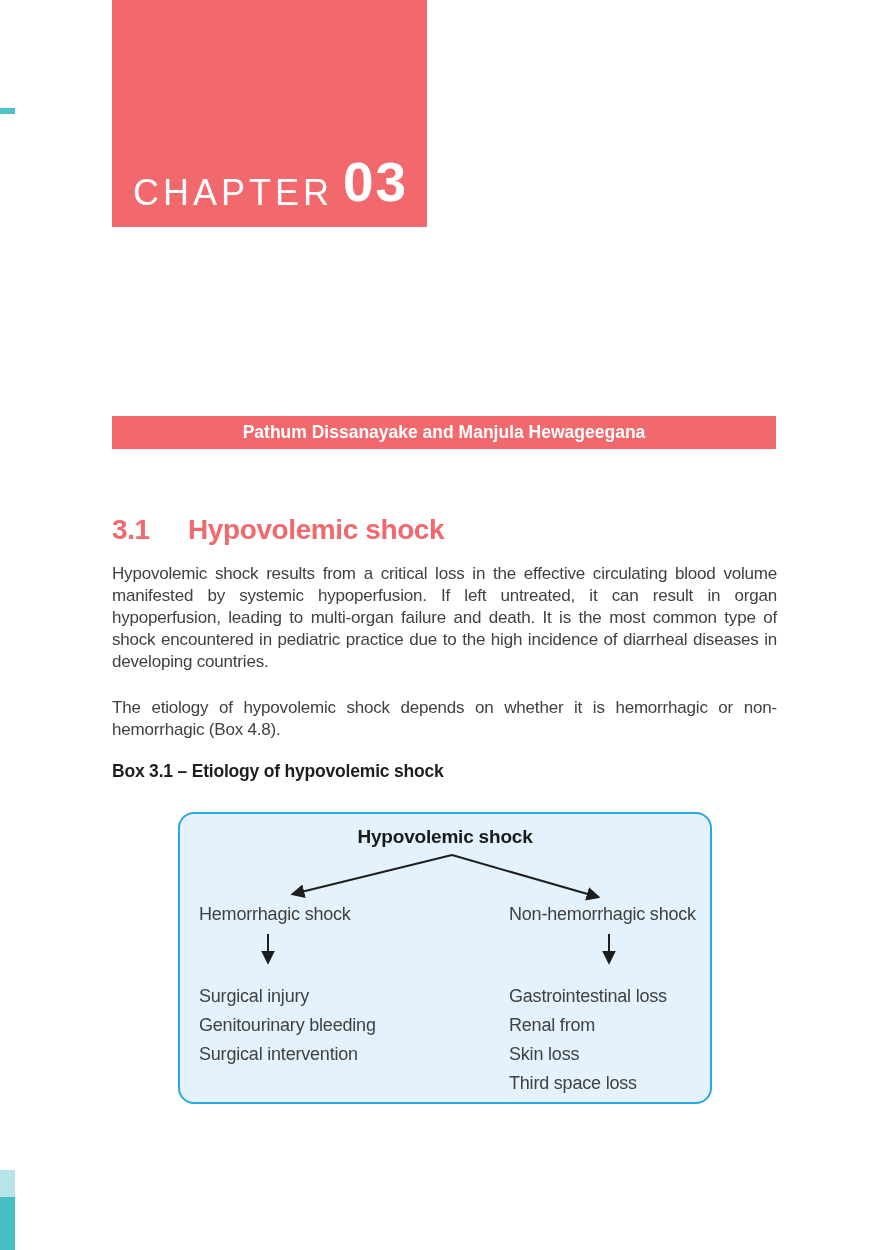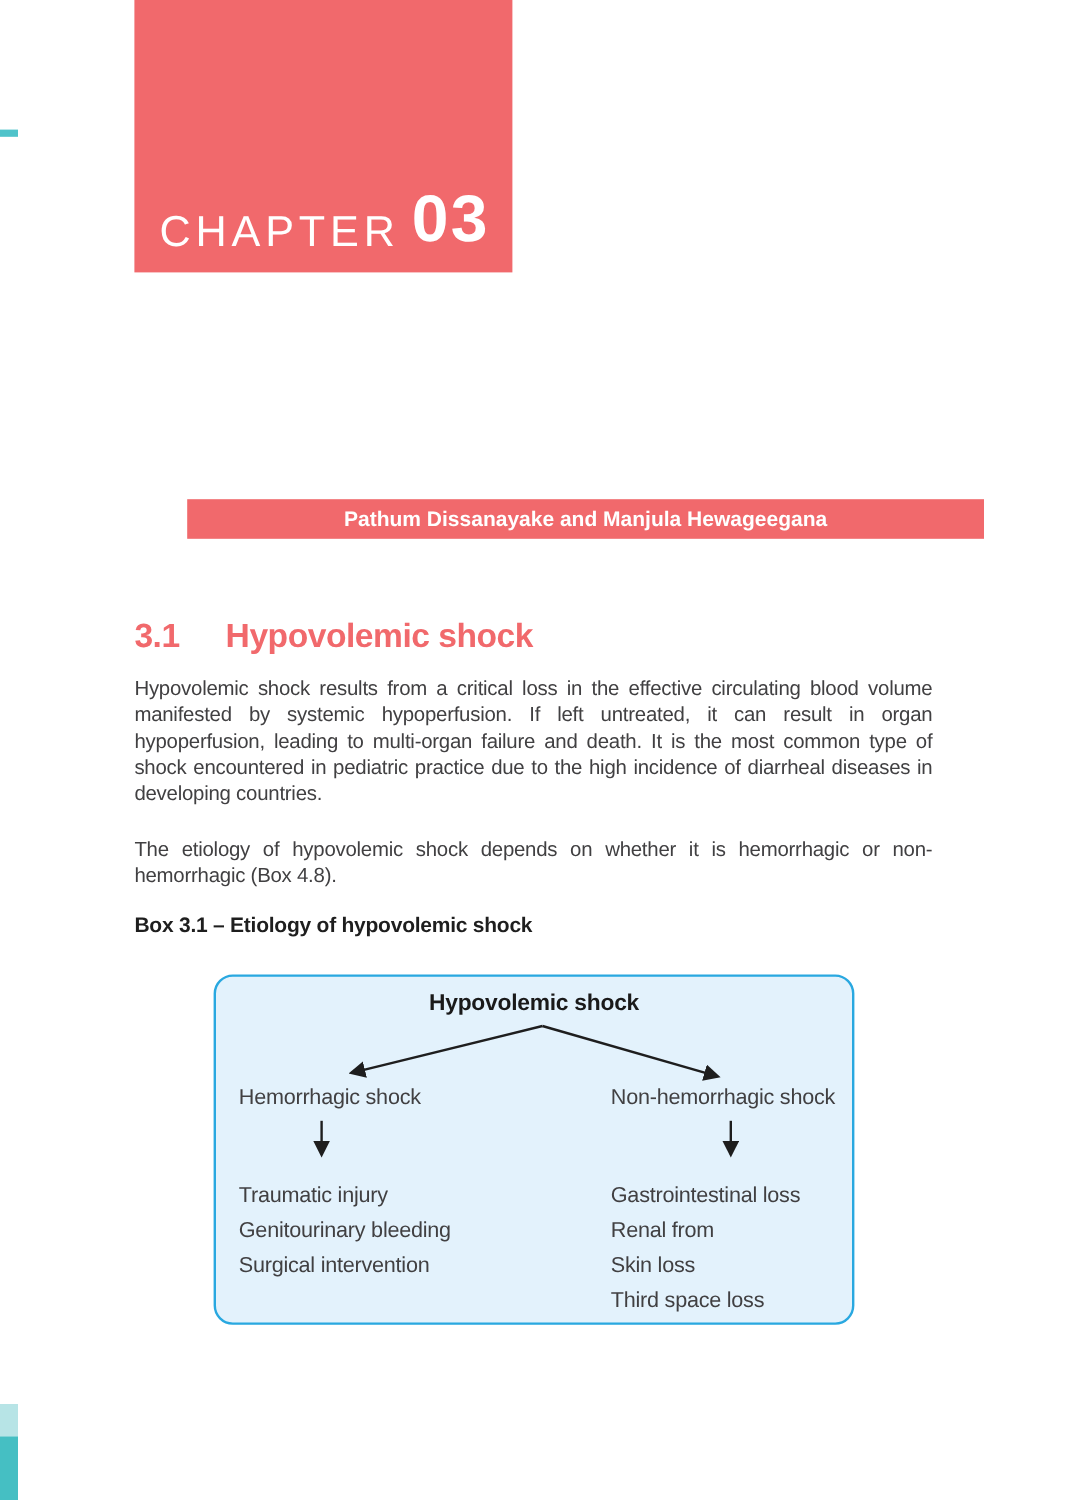--- a/index.html
+++ b/index.html
@@ -24,21 +24,21 @@
   
   .chapter-block{position:absolute;left:112px;top:0;width:315px;height:227px;background:var(--accent-red);}
   .chapter-line{position:absolute;left:21px;bottom:13px;display:flex;align-items:flex-end;color:#fff;white-space:nowrap;}
   .chapter-word{font-size:36px;font-weight:300;letter-spacing:4px;}
   .chapter-num{font-size:55px;font-weight:700;margin-left:10px;letter-spacing:2px;}
 
   
   .chapter-title{position:absolute;left:109px;top:326px;font-size:66px;font-weight:700;
     letter-spacing:-1px;color:var(--accent-red);line-height:1;}
   .author-bar{position:absolute;left:112px;top:416px;width:664px;height:33px;background:var(--accent-red);
-    color:#fff;font-size:17.5px;font-weight:700;text-align:center;line-height:33px;margin-left:44px;}
+    color:#fff;font-size:17.5px;font-weight:700;text-align:center;line-height:33px;}
 
   
   .section-heading{position:absolute;left:112px;top:514px;color:var(--accent-red);
     font-size:28px;font-weight:700;letter-spacing:-0.4px;white-space:nowrap;}
   .section-number{display:inline-block;width:76px;}
 
   
   .body-par{position:absolute;left:112px;width:665px;font-size:17px;line-height:22px;
     letter-spacing:-0.2px;color:var(--text);text-align:justify;}
   .par-1{top:563px;}
@@ -104,21 +104,21 @@
         <line x1="272" y1="41" x2="418" y2="83" marker-end="url(#ah)"></line>
         <line x1="88" y1="120" x2="88" y2="148" marker-end="url(#ah)"></line>
         <line x1="429" y1="120" x2="429" y2="148" marker-end="url(#ah)"></line>
       </g>
     </svg>
 
     <div class="branch-title left">Hemorrhagic shock</div>
     <div class="branch-title right">Non-hemorrhagic shock</div>
 
     <div class="branch-items left">
-      <div>Traumatic injury</div>
+      <div>Surgical injury</div>
       <div>Genitourinary bleeding</div>
       <div>Surgical intervention</div>
     </div>
 
     <div class="branch-items right">
       <div>Gastrointestinal loss</div>
       <div>Renal from</div>
       <div>Skin loss</div>
       <div>Third space loss</div>
     </div>

